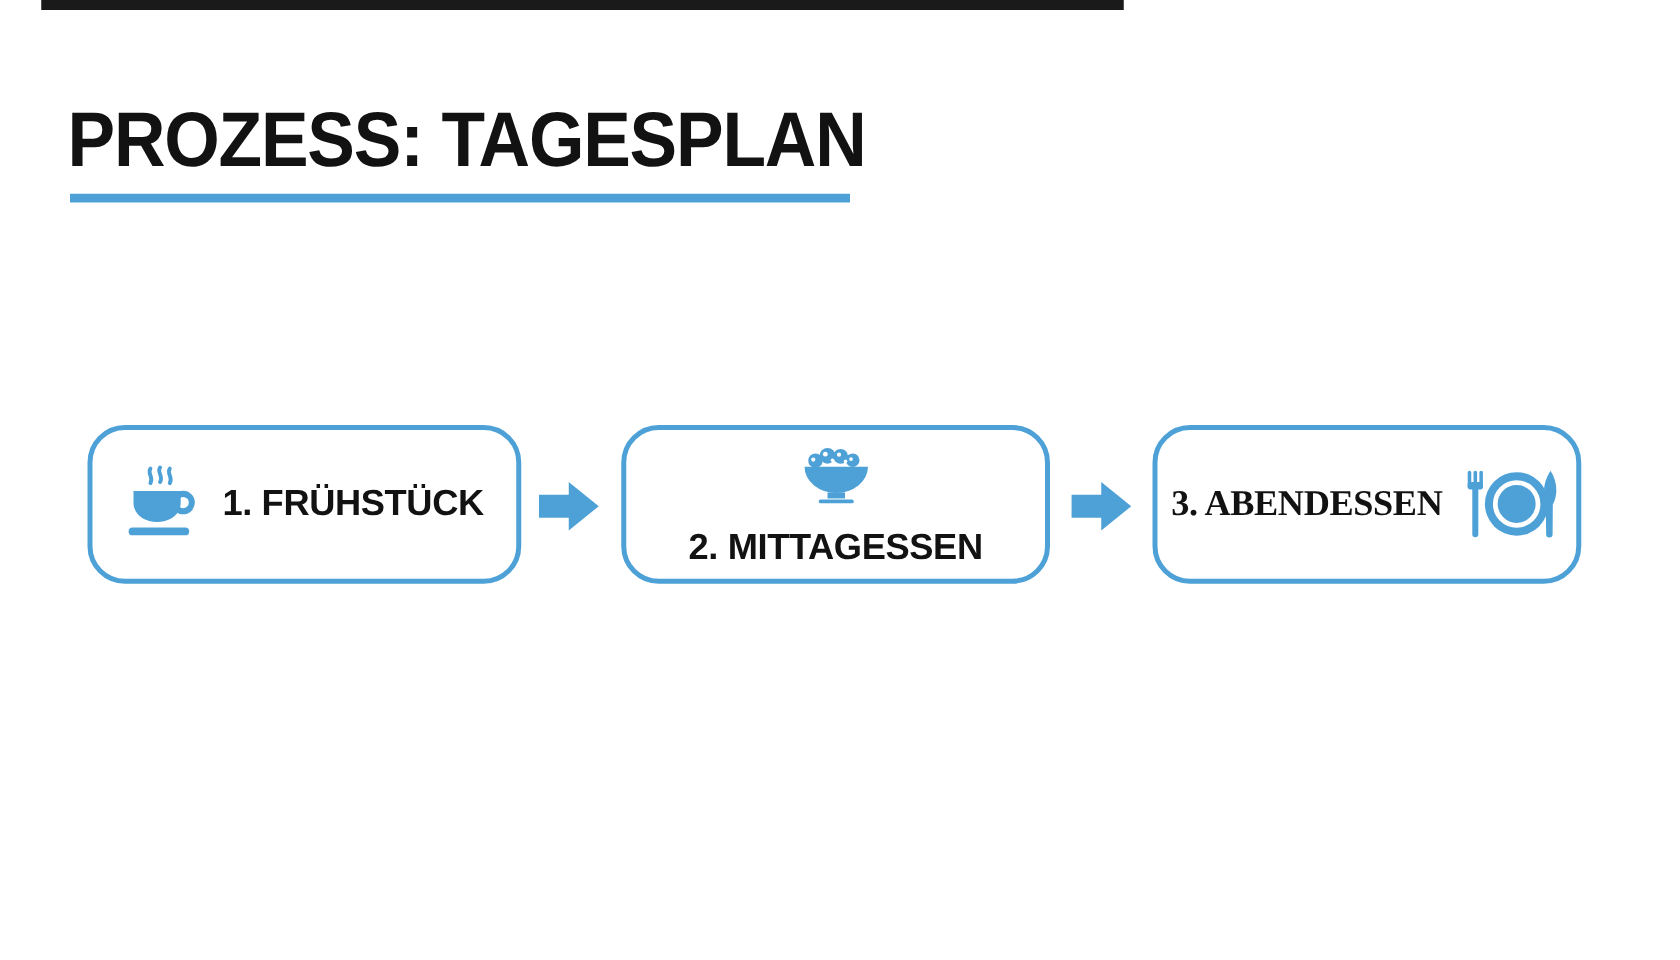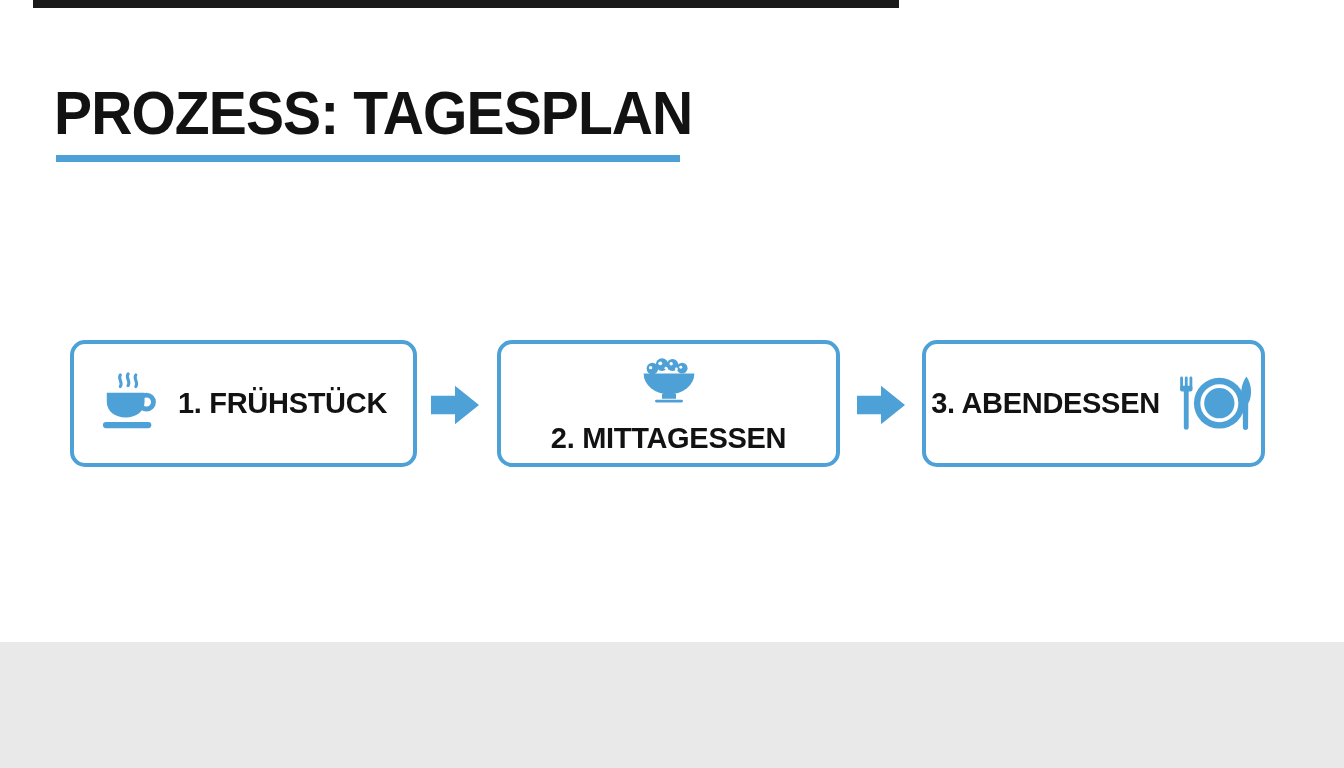--- a/index.html
+++ b/index.html
@@ -9,21 +9,21 @@
     --bg:#ffffff;
   }
   html,body{margin:0;padding:0;}
   body{
     background:#e9e9e9;
     font-family:"Liberation Sans", sans-serif;
   }
   .canvas{
     position:relative;
     width:1344px;
-    height:642px;
+    height:768px;
     background:var(--bg);
     overflow:hidden;
   }
   .top-bar{
     position:absolute;
     left:33px; top:0;
     width:866px; height:8px;
     background:var(--topbar);
   }
   .page-title{
@@ -44,38 +44,38 @@
     left:56px; top:155px;
     width:624px; height:7px;
     background:var(--accent);
   }
   .step-box{
     position:absolute;
     top:340px;
     height:127px;
     box-sizing:border-box;
     border:4.5px solid var(--accent);
-    border-radius:15px;
+    border-radius:30px;
     background:var(--bg);
     display:flex;
     align-items:center;
     justify-content:center;
     gap:16px;
     padding:0 18px;
   }
   .step-box .label{
     font-size:29px;
     font-weight:bold;
     color:var(--ink);
     letter-spacing:-0.3px;
     white-space:nowrap;
   }
   #box-1{left:70px;  width:347px;}
   #box-2{left:497px; width:343px;flex-direction:column;}
-  #box-3{left:922px; width:343px;}
+  #box-3{left:922px; width:343px;font-family:Liberation Serif, serif;}
   .icon{
     color:var(--accent);
     display:flex;
     align-items:center;
     flex:0 0 auto;
   }
   .connector{
     position:absolute;
     top:384px;
     width:48px; height:42px;

